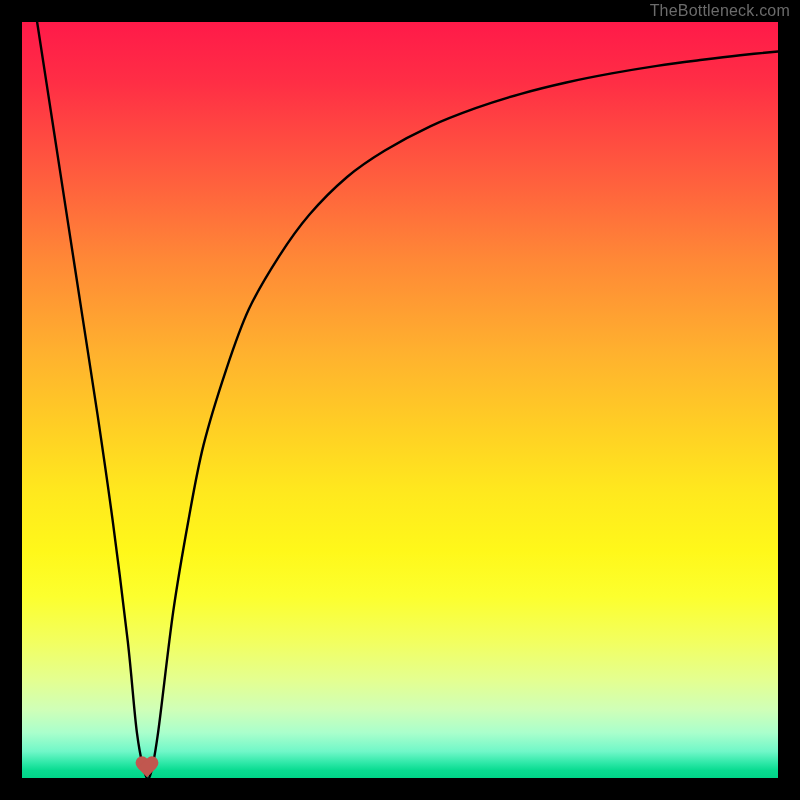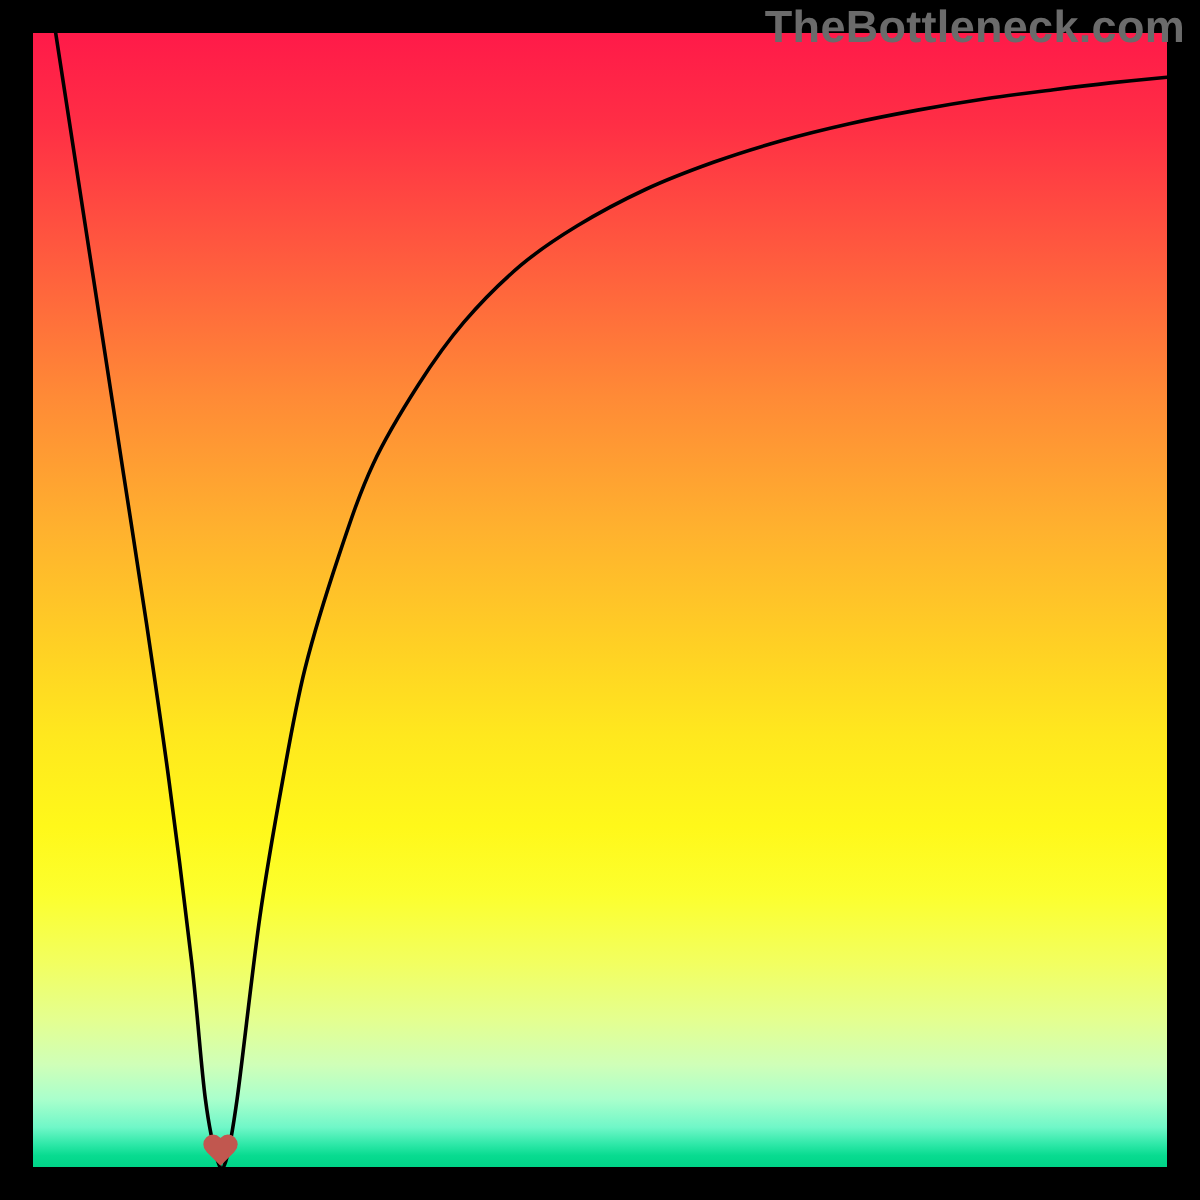--- a/index.html
+++ b/index.html
@@ -35,22 +35,22 @@
       #2ee8a8 98%,
       #08db90 99%,
       #00d488 100%
     );
   }
   .watermark {
     position: absolute;
     top: 2px;
     right: 10px;
     color: #6b6b6b;
-    font-size: 30px;
-    font-weight: 700;
+    font-size: 16px;
+    font-weight: 400;
     letter-spacing: 0.2px;
     user-select: none;
   }
   svg.curve {
     position: absolute;
     left: 0;
     top: 0;
     width: 756px;
     height: 756px;
     overflow: visible;

